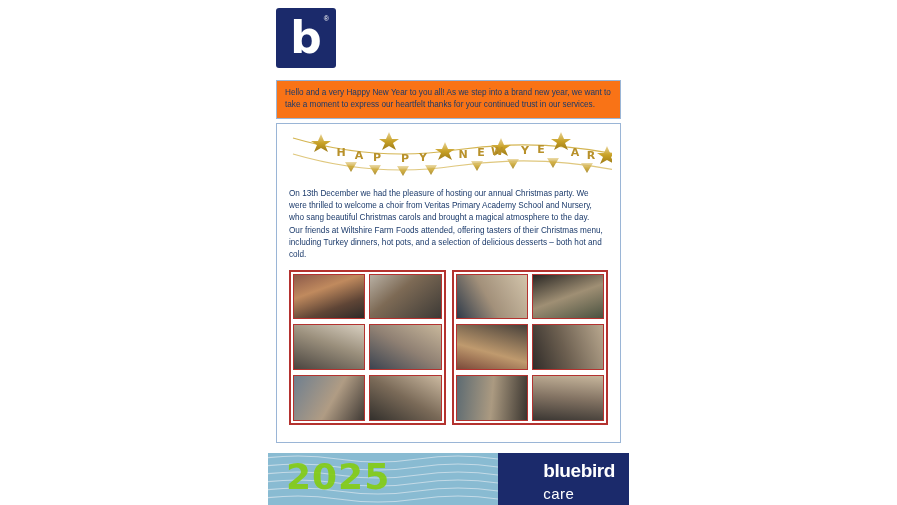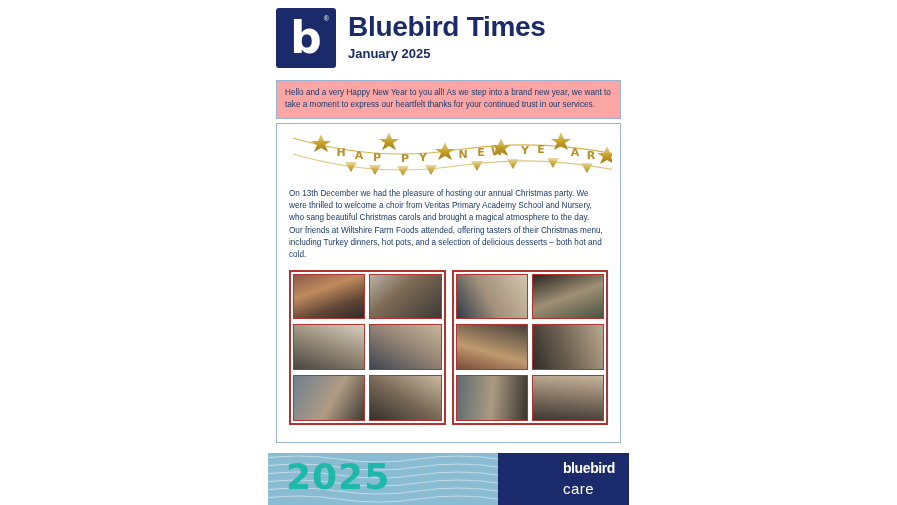--- a/index.html
+++ b/index.html
@@ -84,21 +84,21 @@
   .title-date {
     color: #1b2a6b;
     font-size: 13px;
     font-weight: bold;
     margin-top: 3px;
   }
   
   .intro {
     margin: 2px 8px 0 8px;
     border: 1px solid #9ab5d6;
-    background: #fca5a5;
+    background: #f97316;
     padding: 6px 8px 7px 8px;
     color: #1b3a6b;
     font-size: 8.2px;
     line-height: 1.45;
   }
   
   .content {
     margin: 4px 8px 0 8px;
     border: 1px solid #9ab5d6;
     background: #ffffff;
@@ -179,58 +179,54 @@
     height: 52px;
     background: #8fc3d8;
     opacity: 0.95;
   }
   .footer-2025 {
     position: absolute;
     left: 18px;
     top: 3px;
     font-size: 36px;
     font-weight: bold;
-    color: #14b8a6;
+    color: #84cc16;
     letter-spacing: 1px;
     font-family: "DejaVu Sans", sans-serif;
     opacity: 0.92;
   }
   .footer-brand {
     position: absolute;
     right: 14px;
     top: 8px;
     text-align: left;
     color: #ffffff;
     line-height: 1;
   }
   .brand-1 {
-    font-size: 14px;
+    font-size: 19px;
     font-weight: bold;
     letter-spacing: -0.4px;
   }
   .brand-2 {
     font-size: 15px;
     margin-top: 6px;
     letter-spacing: 0.5px;
   }
 </style>
 </head>
 <body>
 
 <div class="page">
   <div class="doc">
 
     <div class="masthead">
       <div class="logo-box">
         <div class="logo-b">b</div>
         <div class="logo-reg">®</div>
-      </div>
-      <div class="title-block">
-        <div class="title-main">Bluebird Times</div>
-        <div class="title-date">January 2025</div>
       </div>
     </div>
 
     <div class="intro">Hello and a very Happy New Year to you all! As we step into a brand new year, we want to take a moment to express our heartfelt thanks for your continued trust in our services.</div>
 
     <div class="content">
 
       <div class="banner">
         <svg width="337" height="56" viewBox="0 0 337 56" xmlns="http://www.w3.org/2000/svg">
           <defs>

